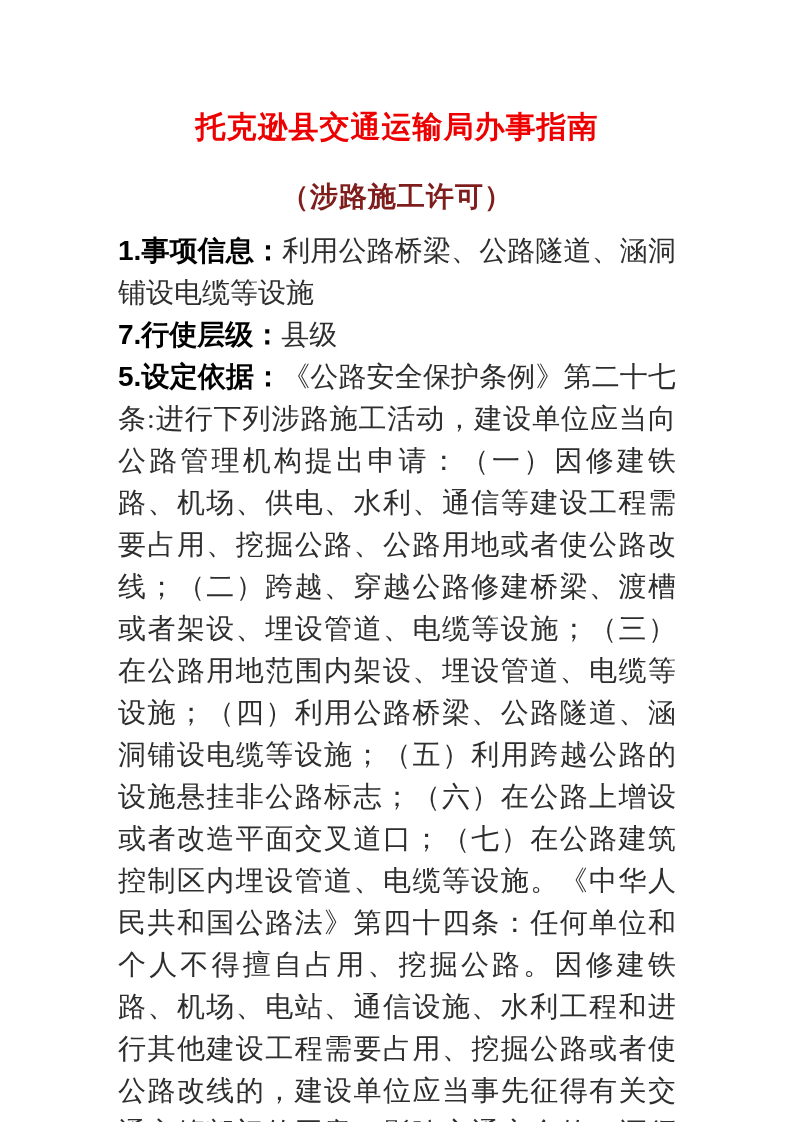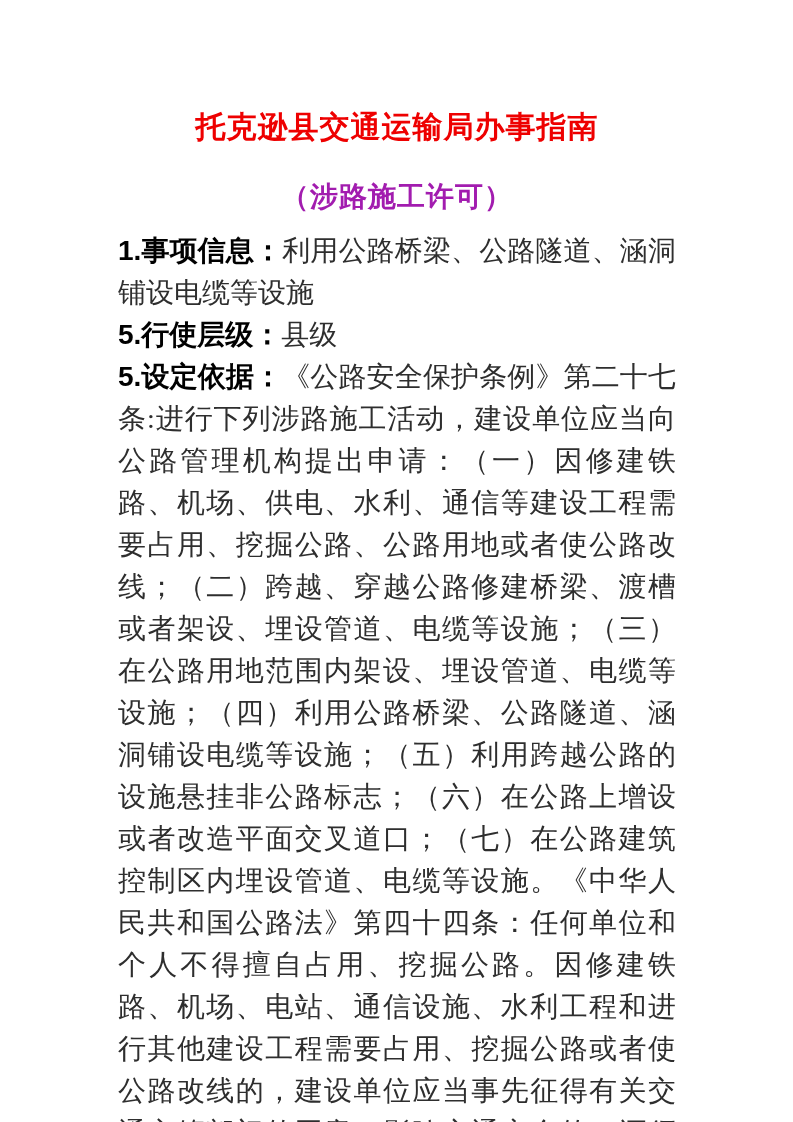--- a/index.html
+++ b/index.html
@@ -61,27 +61,27 @@
   }
 </style>
 </head>
 <body>
 
 <div class="page">
   <div class="content">
 
     <h1 class="doc-title" style="color: rgb(238, 0, 0);">托克逊县交通运输局办事指南</h1>
 
-    <h2 class="doc-subtitle" style="color: #a21caf;">（涉路施工许可）</h2>
+    <h2 class="doc-subtitle" style="color: #7f1d1d;">（涉路施工许可）</h2>
 
     <div class="doc-body">
 
       <p class="item"><span class="item-label">1.事项信息：</span><span class="item-value">利用公路桥梁、公路隧道、涵洞铺设电缆等设施</span></p>
 
 
 
-      <p class="item"><span class="item-label">5.行使层级：</span><span class="item-value">县级</span></p>
+      <p class="item"><span class="item-label">7.行使层级：</span><span class="item-value">县级</span></p>
 
       <p class="item"><span class="item-label">5.设定依据：</span><span class="item-value">《公路安全保护条例》第二十七条:进行下列涉路施工活动，建设单位应当向公路管理机构提出申请：（一）因修建铁路、机场、供电、水利、通信等建设工程需要占用、挖掘公路、公路用地或者使公路改线；（二）跨越、穿越公路修建桥梁、渡槽或者架设、埋设管道、电缆等设施；（三）在公路用地范围内架设、埋设管道、电缆等设施；（四）利用公路桥梁、公路隧道、涵洞铺设电缆等设施；（五）利用跨越公路的设施悬挂非公路标志；（六）在公路上增设或者改造平面交叉道口；（七）在公路建筑控制区内埋设管道、电缆等设施。《中华人民共和国公路法》第四十四条：任何单位和个人不得擅自占用、挖掘公路。因修建铁路、机场、电站、通信设施、水利工程和进行其他建设工程需要占用、挖掘公路或者使公路改线的，建设单位应当事先征得有关交通主管部门的同意；影响交通安全的，还须征得有关公安机</span></p>
 
     </div>
   </div>
 </div>
 
 </body></html>

